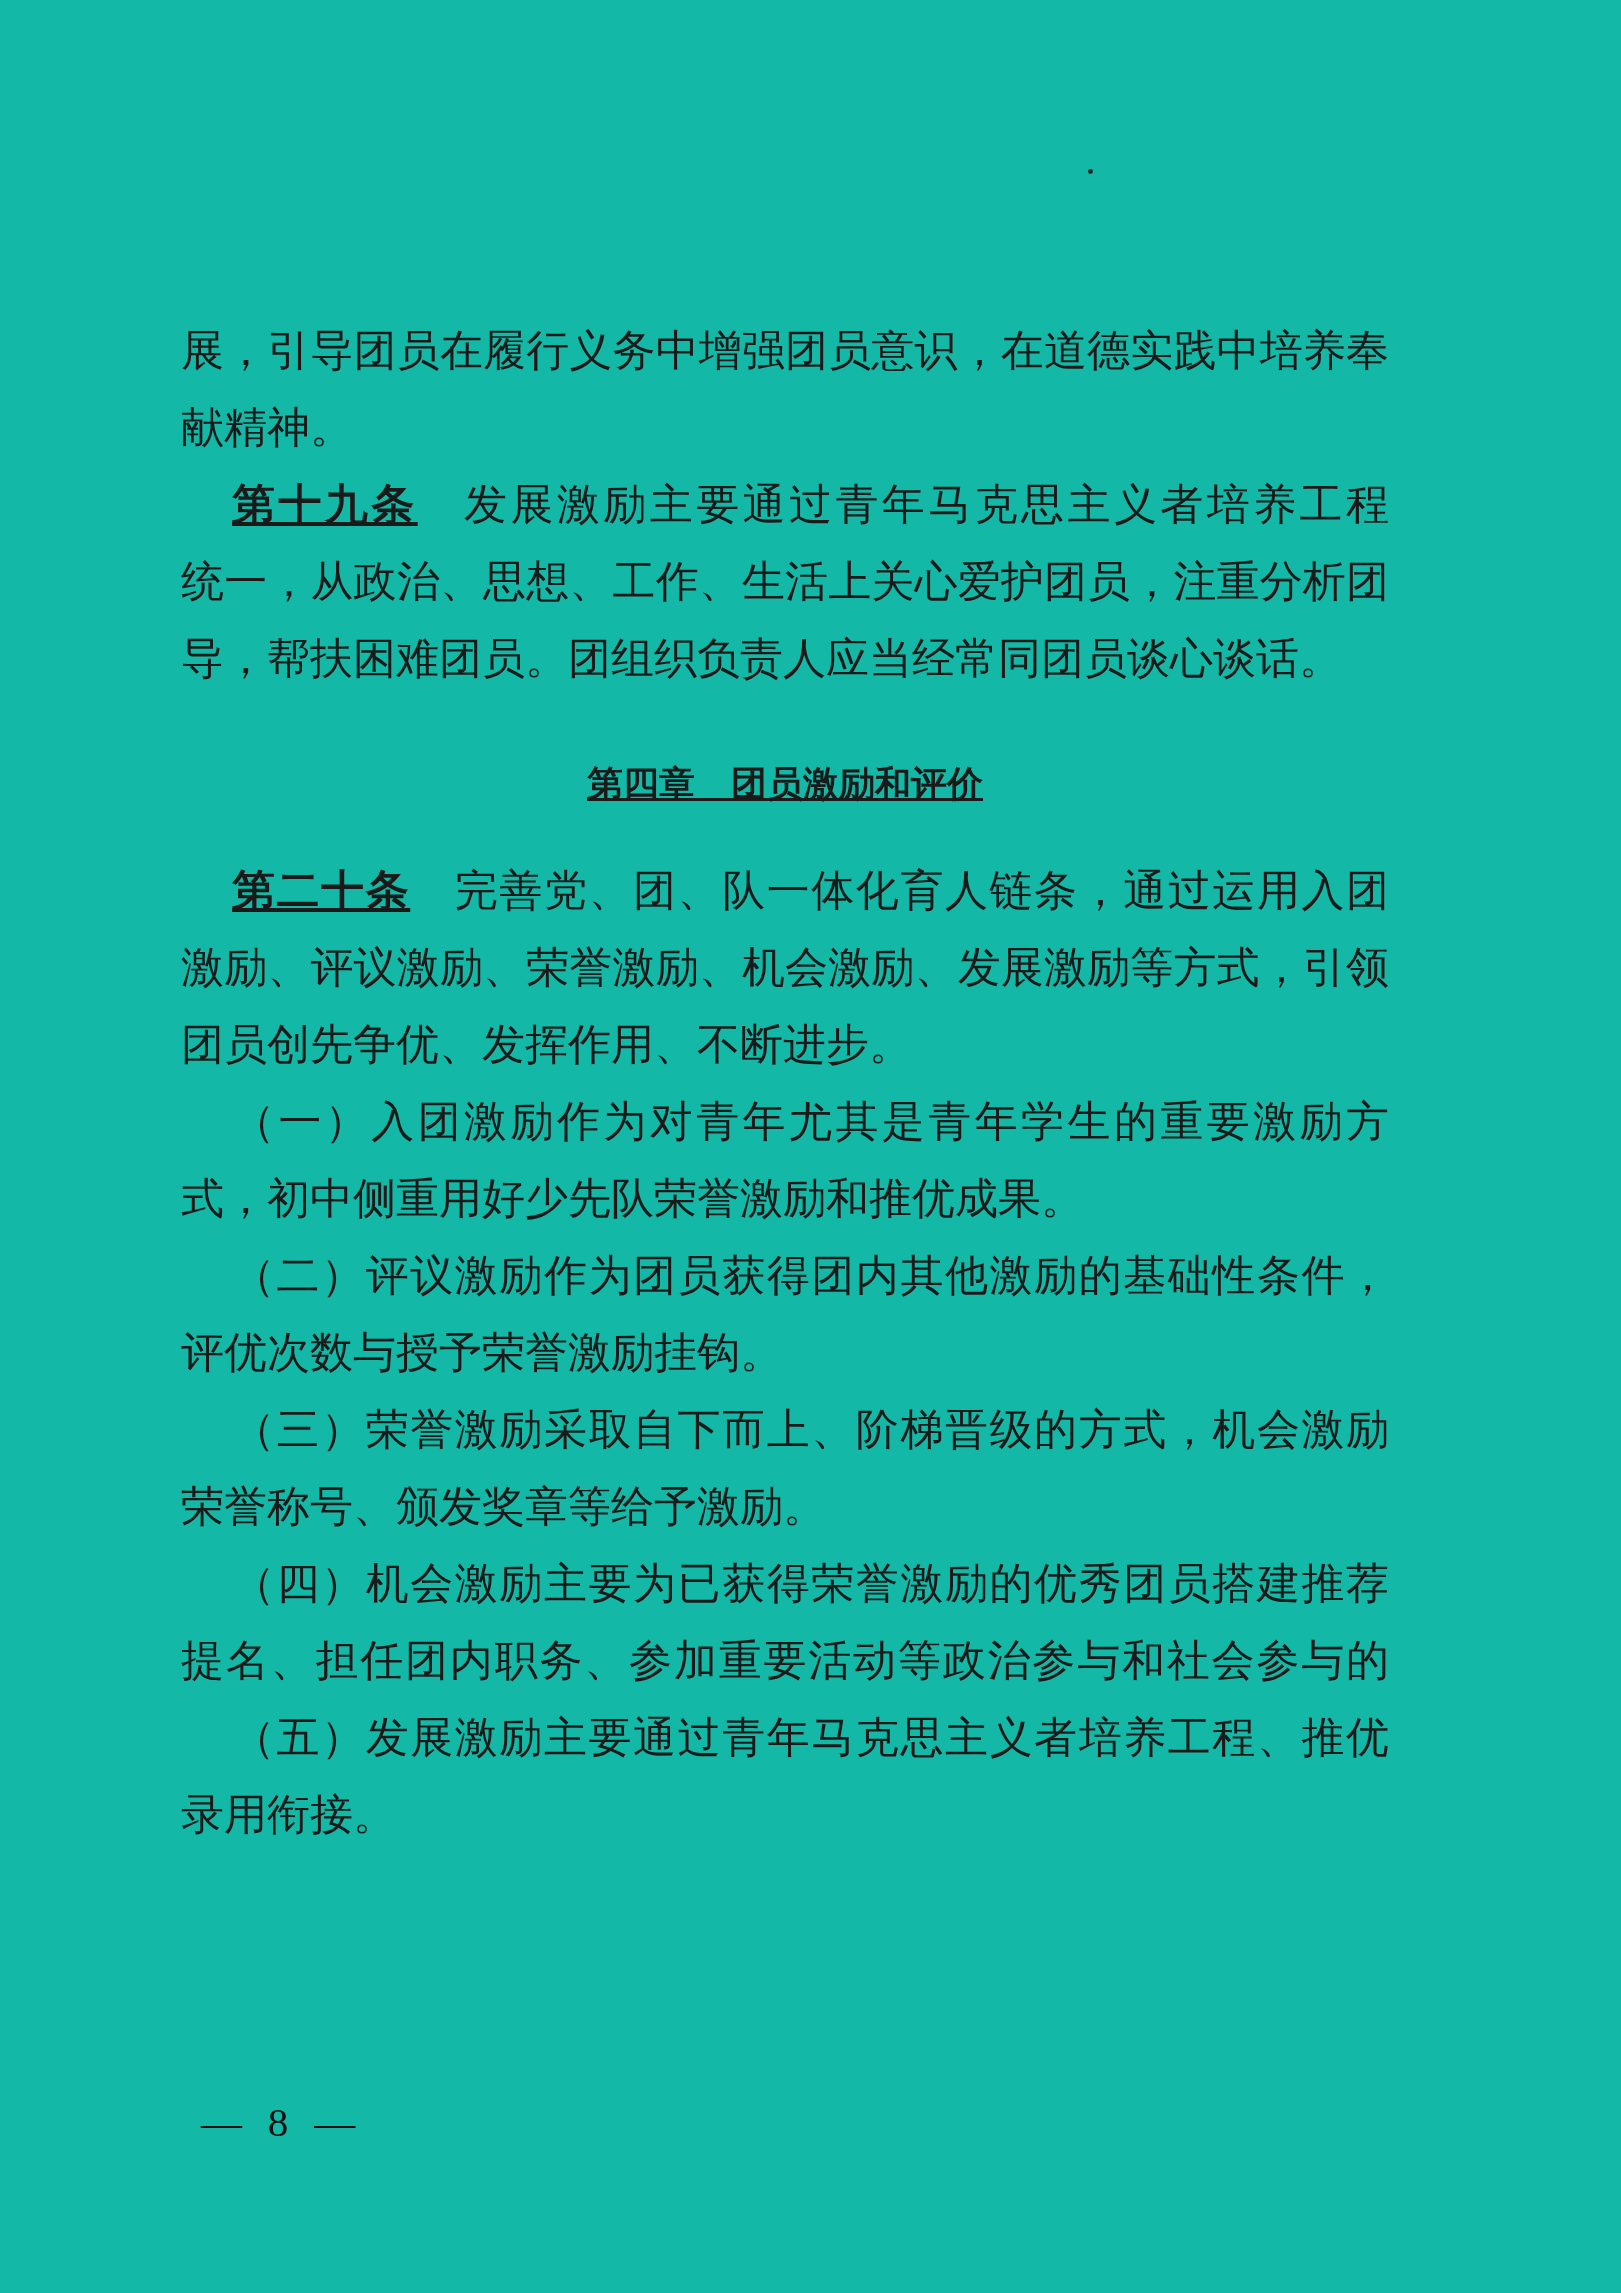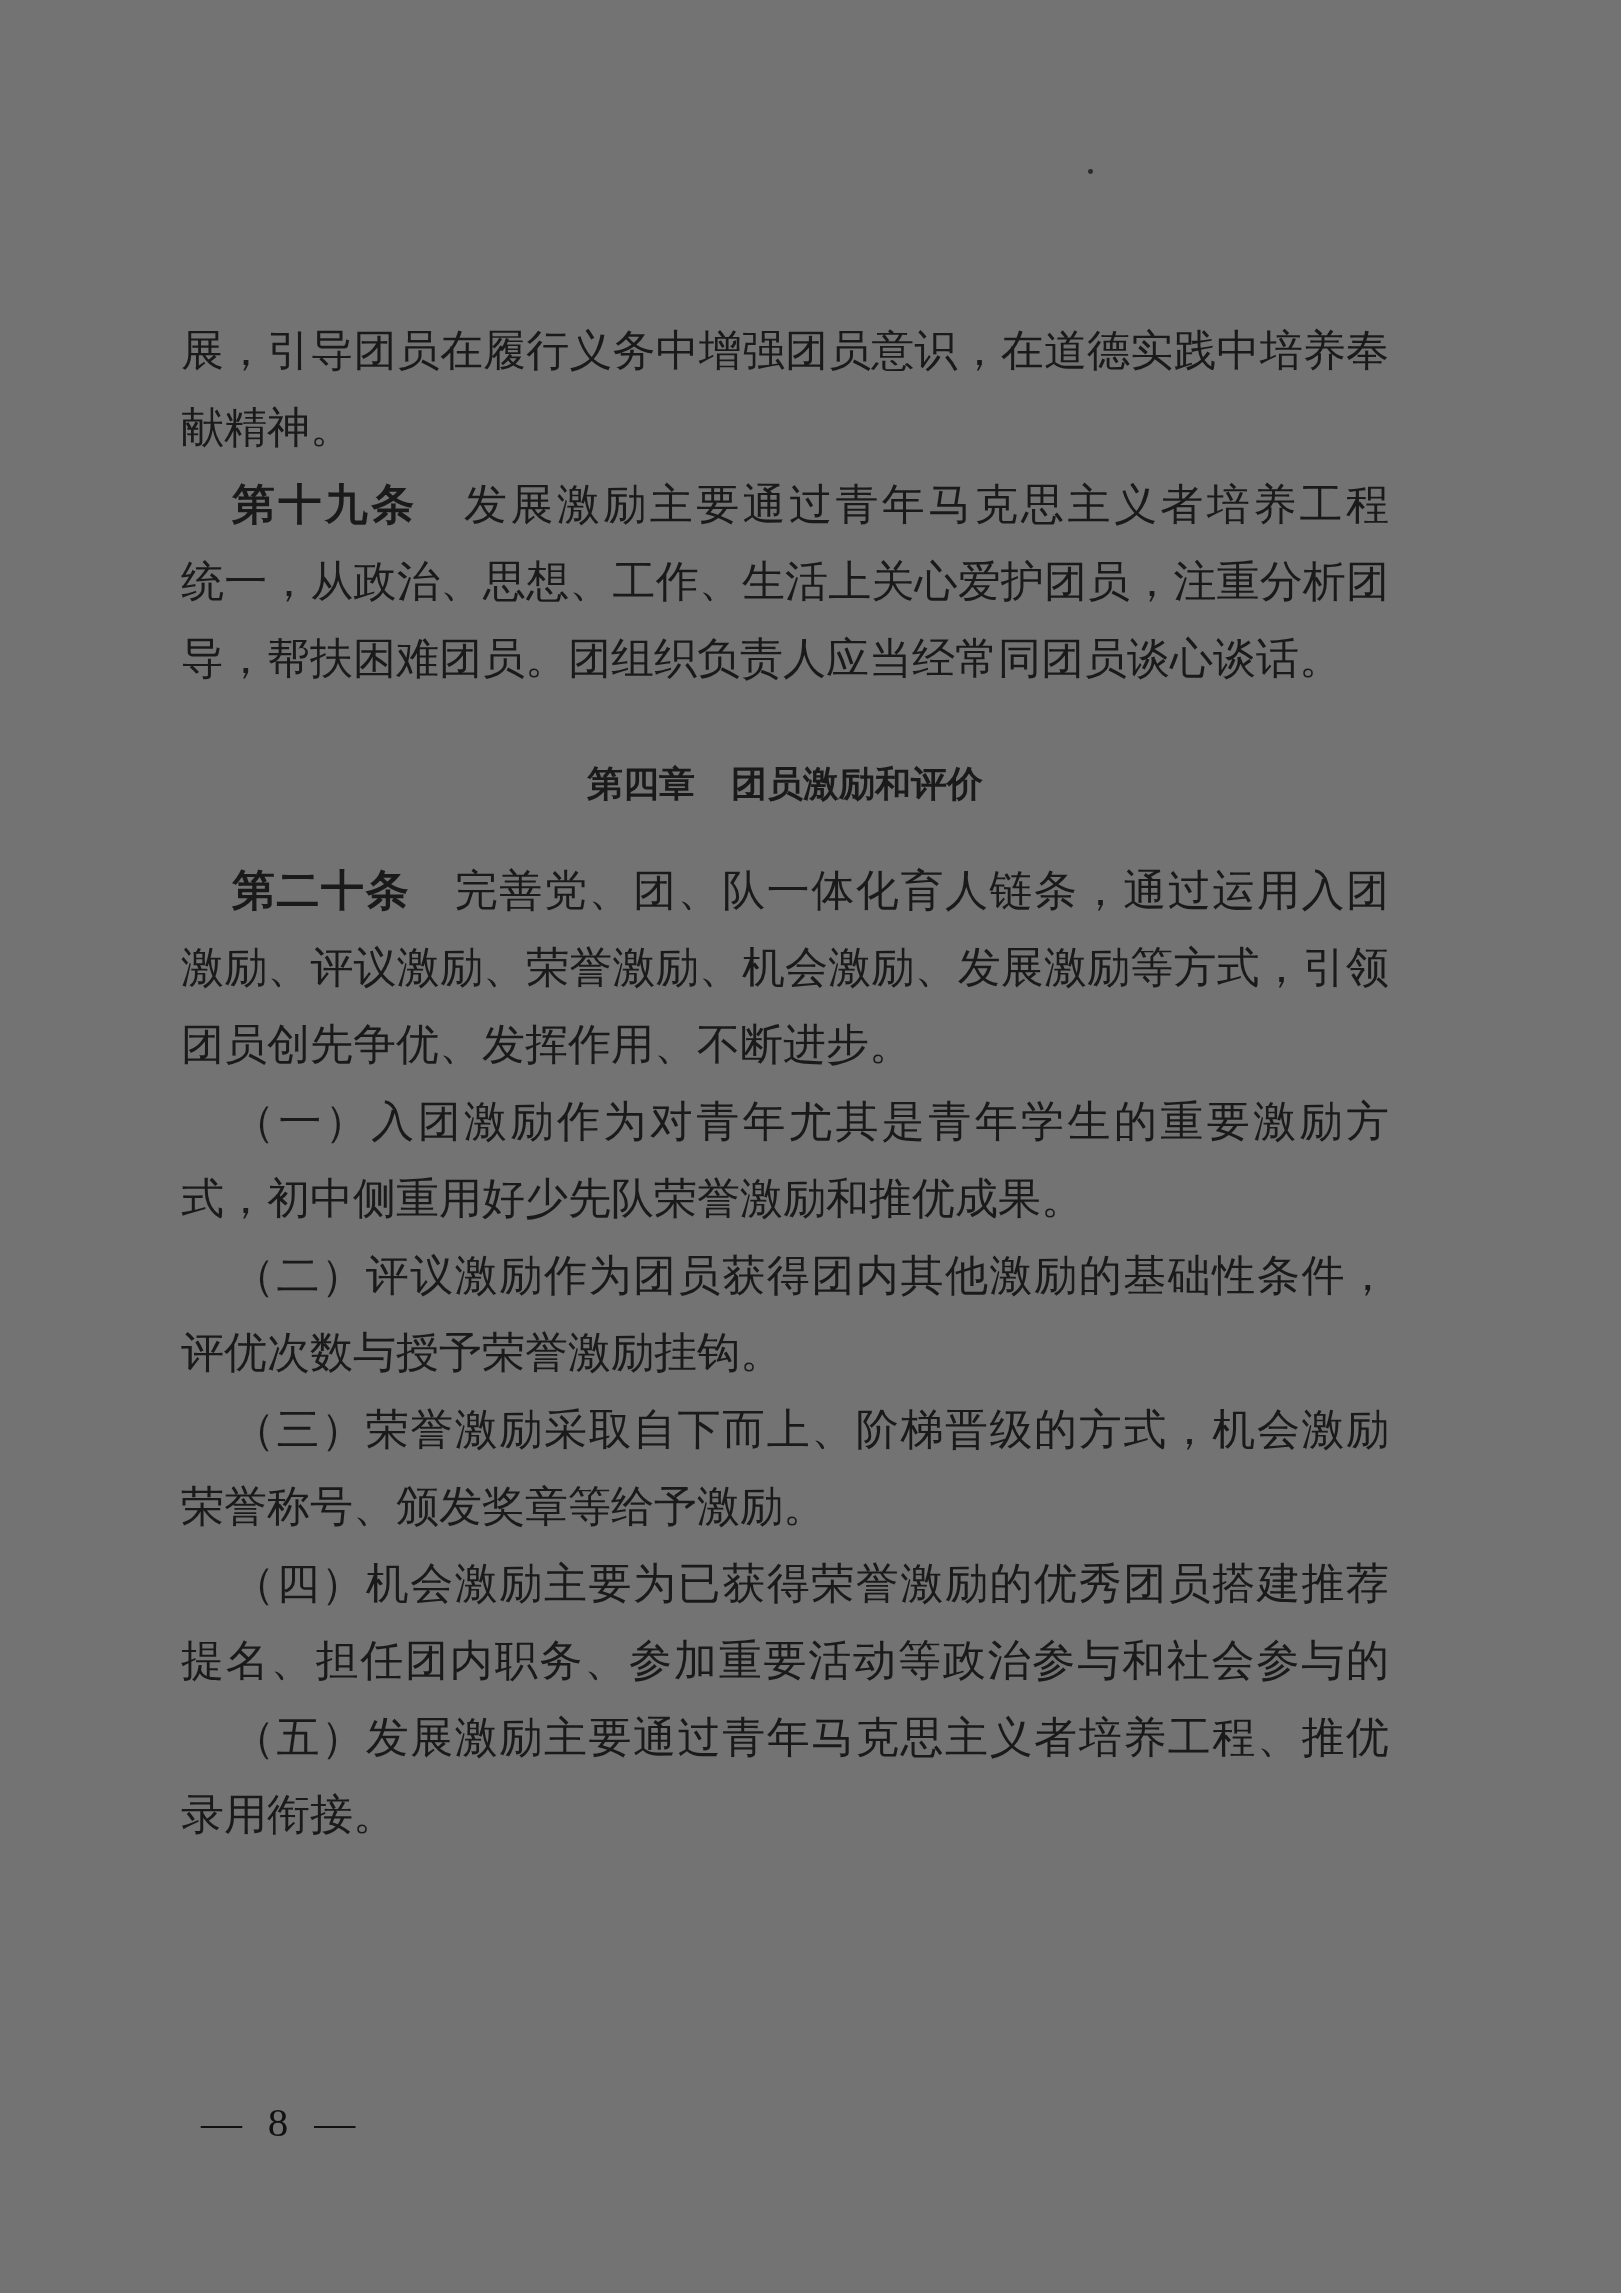--- a/index.html
+++ b/index.html
@@ -4,21 +4,21 @@
 <style>
   html, body {
     margin: 0;
     padding: 0;
     background: #e8e8e8;
   }
   .page {
     position: relative;
     width: 1621px;
     height: 2294px;
-    background: #737373;
+    background: #14b8a6;
     font-family: "Liberation Serif", serif;
     color: #1a1a1a;
     overflow: hidden;
   }
   .doc {
     position: absolute;
     left: 181px;
     top: 312px;
     width: 1208px;
   }
@@ -32,20 +32,21 @@
   .line.full {
     white-space: normal;
     text-align: justify;
     text-align-last: justify;
   }
   .line.indent {
     text-indent: 51px;
   }
   .bold {
     font-weight: bold;
+    text-decoration: underline;
   }
   .heading {
     font-weight: bold;
     font-size: 36px;
     line-height: 77px;
     height: 77px;
     text-align: center;
     text-align-last: center;
     margin-top: 49px;
     margin-bottom: 29px;

